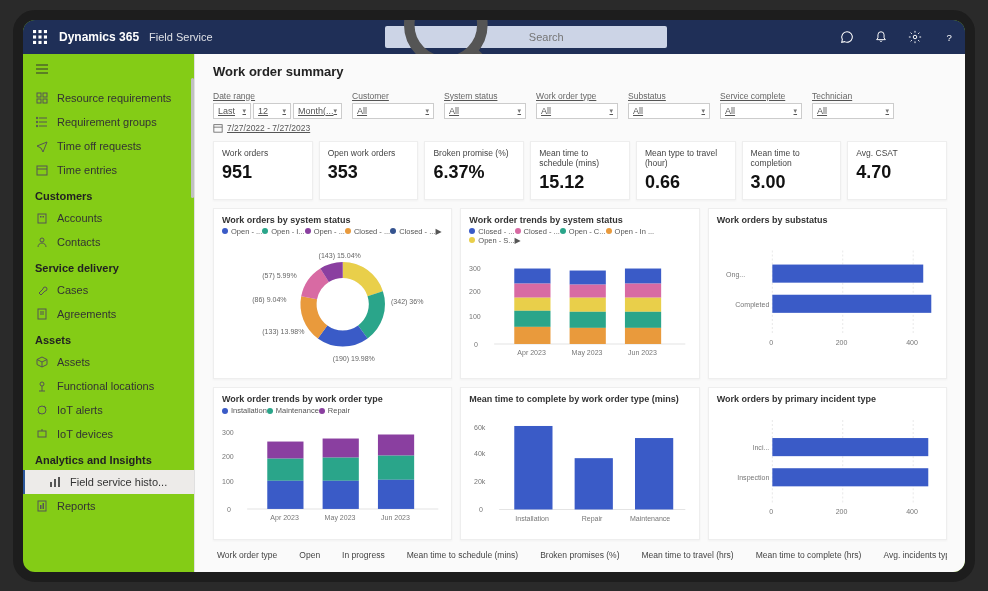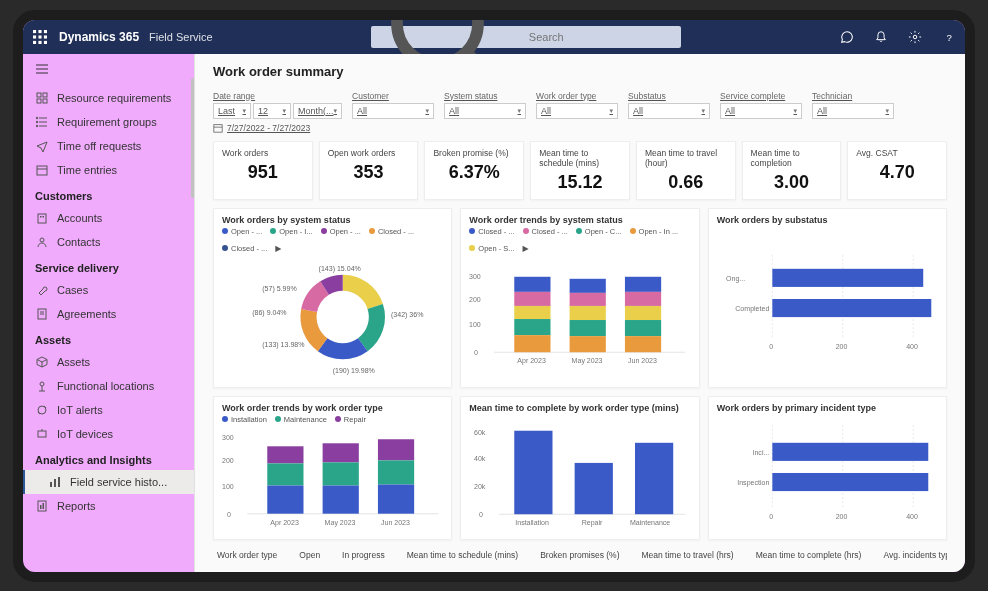--- a/index.html
+++ b/index.html
@@ -1,24 +1,24 @@
 <!DOCTYPE html>
 <html><head>
 <meta charset="utf-8">
 <style>
 * { box-sizing: border-box; margin: 0; padding: 0; font-family: "Segoe UI", sans-serif; }
 body { background: #2a2a2a; width: 988px; height: 591px; overflow: hidden; display: flex; align-items: center; justify-content: center; }
-.tablet { width: 962px; height: 572px; background: #f0abfc; border: 10px solid #1d1d1d; border-radius: 22px; overflow: hidden; display: flex; flex-direction: column; }
+.tablet { width: 962px; height: 572px; background: #84cc16; border: 10px solid #1d1d1d; border-radius: 22px; overflow: hidden; display: flex; flex-direction: column; }
 .topbar { height: 34px; background: #1f2f57; display: flex; align-items: center; padding: 0 8px; color: #fff; font-size: 12px; gap: 10px; }
 .waffle { width: 18px; height: 18px; display: flex; align-items: center; justify-content: center; cursor: pointer; }
 .waffle svg { width: 14px; height: 14px; }
 .brand { font-weight: 600; }
 .app { opacity: .85; font-size: 11px; }
 .searchwrap { flex: 1; display: flex; justify-content: center; }
-.searchbox { display: flex; align-items: center; background: #ccd4e6; width: 310px; height: 22px; border-radius: 2px; padding: 0 8px; color: #444; gap: 6px; }
+.searchbox { display: flex; align-items: center; background: #ccd4e6; width: 282px; height: 22px; border-radius: 2px; padding: 0 8px; color: #444; gap: 6px; }
 .searchbox input { background: transparent; border: none; outline: none; font-size: 11px; width: 100%; color: #333; }
 .top-icons { display: flex; gap: 18px; align-items: center; }
 .top-ic { width: 16px; height: 16px; cursor: pointer; display: flex; align-items: center; justify-content: center; }
 .top-ic svg { width: 14px; height: 14px; }
 
 .body { flex: 1; display: flex; min-height: 0; }
 .side { width: 172px; border-right: 1px solid #e0e0e0; display: flex; flex-direction: column; font-size: 11px; overflow: hidden; position: relative; }
 .ham { height: 30px; display: flex; align-items: center; padding-left: 12px; cursor: pointer; }
 .ham svg { width: 14px; height: 14px; }
 .sgroup { margin-top: 2px; }
@@ -39,26 +39,26 @@
 .fsel.small { min-width: 38px; }
 .fsel.med { min-width: 48px; }
 .chev { font-size: 7px; color: #777; }
 .frow2 { display: flex; gap: 2px; }
 .daterange-row { display: flex; align-items: center; gap: 4px; font-size: 8.5px; color: #555; margin-top: 2px; }
 .daterange-row svg { width: 10px; height: 10px; }
 
 .kpis { display: flex; gap: 6px; }
 .kpi { flex: 1; background: #fff; border: 1px solid #eee; padding: 6px 8px; box-shadow: 0 1px 2px rgba(0,0,0,.04); }
 .klab { font-size: 8.5px; color: #444; }
-.kval { font-size: 18px; font-weight: 600; text-align: center; margin-top: 4px; color: #111; }
+.kval { font-size: 18px; font-weight: 600; margin-top: 4px; color: #111; }
 
 .charts { display: grid; grid-template-columns: repeat(3,1fr); gap: 8px; flex: 1; min-height: 0; }
 .card { background: #fff; border: 1px solid #eee; padding: 6px 8px; box-shadow: 0 1px 2px rgba(0,0,0,.04); display: flex; flex-direction: column; overflow: hidden; }
 .ctitle { font-size: 9px; font-weight: 600; color: #333; margin-bottom: 2px; }
-.legend { display: flex; gap: 8px; font-size: 7.5px; color: #555; flex-wrap: wrap; align-items: center; }
+.legend { display: flex; gap: 0; font-size: 7.5px; color: #555; flex-wrap: wrap; align-items: center; }
 .ld { display: flex; align-items: center; gap: 3px; }
 .sw { width: 6px; height: 6px; border-radius: 50%; }
 .chartbody { flex: 1; position: relative; }
 svg.plot { width: 100%; height: 100%; }
 .axlab { font-size: 7px; fill: #777; }
 .gline { stroke: #e4e4e4; stroke-width: 1; }
 .dline { stroke: #e9e9e9; stroke-dasharray: 2 2; stroke-width: 1; }
 .dlbl { font-size: 7px; fill: #666; }
 
 .bottom-row { display: flex; font-size: 8.5px; color: #444; gap: 22px; padding: 2px 4px; white-space: nowrap; overflow: hidden; }
@@ -372,21 +372,21 @@
           </div>
         <div class="kpi">
             <div class="klab">Broken promise (%)</div>
             <div class="kval">6.37%</div>
           </div>
         <div class="kpi">
             <div class="klab">Mean time to schedule (mins)</div>
             <div class="kval">15.12</div>
           </div>
         <div class="kpi">
-            <div class="klab">Mean time to travel (hour)</div>
+            <div class="klab">Mean type to travel (hour)</div>
             <div class="kval">0.66</div>
           </div>
         <div class="kpi">
             <div class="klab">Mean time to completion</div>
             <div class="kval">3.00</div>
           </div>
         <div class="kpi">
             <div class="klab">Avg. CSAT</div>
             <div class="kval">4.70</div>
           </div>

